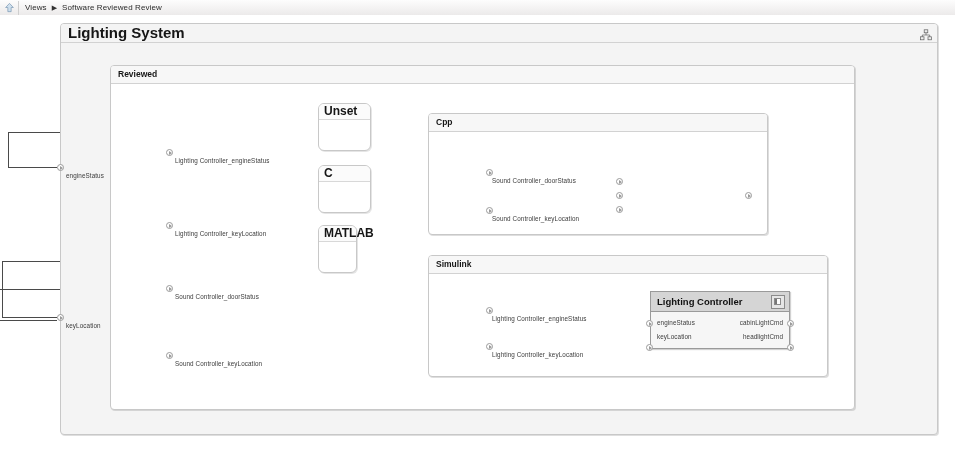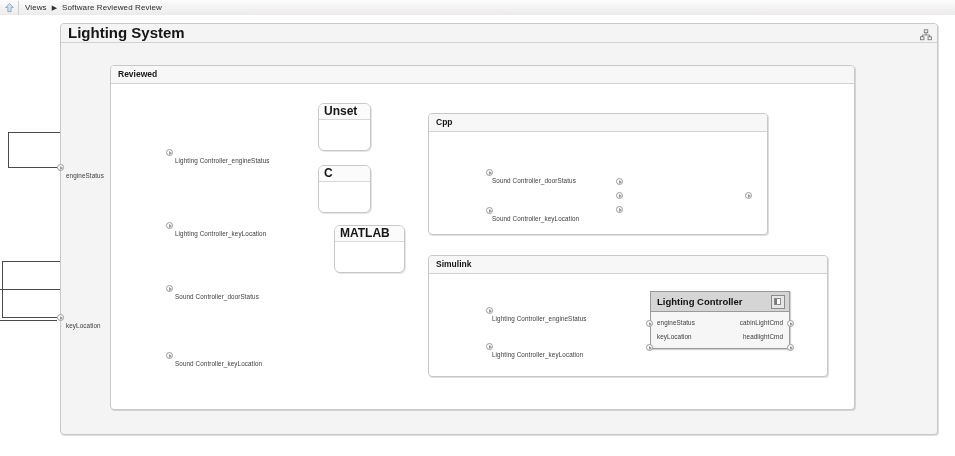--- a/index.html
+++ b/index.html
@@ -66,21 +66,21 @@
     position:absolute;background:#ffffff;border:1px solid #c8c8c8;border-radius:6px;
     box-shadow:1px 1px 0 rgba(0,0,0,.10);box-sizing:border-box;
   }
   .minibox .mb-header{
     height:15px;line-height:15px;padding-left:5px;
     font-size:12px;font-weight:bold;color:#161616;
     border-bottom:1px solid #d8d8d8;border-radius:5px 5px 0 0;background:#fbfbfb;
   }
   #minibox-unset{left:318px;top:88px;width:53px;height:48px;}
   #minibox-c{left:318px;top:150px;width:53px;height:48px;}
-  #minibox-matlab{left:334px;top:210px;width:71px;height:48px;}
+  #minibox-matlab{left:318px;top:210px;width:39px;height:48px;}
 
   
   .component{
     position:absolute;background:#f6f6f6;border:1px solid #9a9a9a;
     box-shadow:1px 1px 1px rgba(0,0,0,.18);box-sizing:border-box;
   }
   .component > .c-header{
     height:19px;line-height:19px;padding-left:6px;
     background:#d5d5d5;border-bottom:1px solid #9a9a9a;
     font-size:9.5px;font-weight:bold;color:#111;position:relative;

